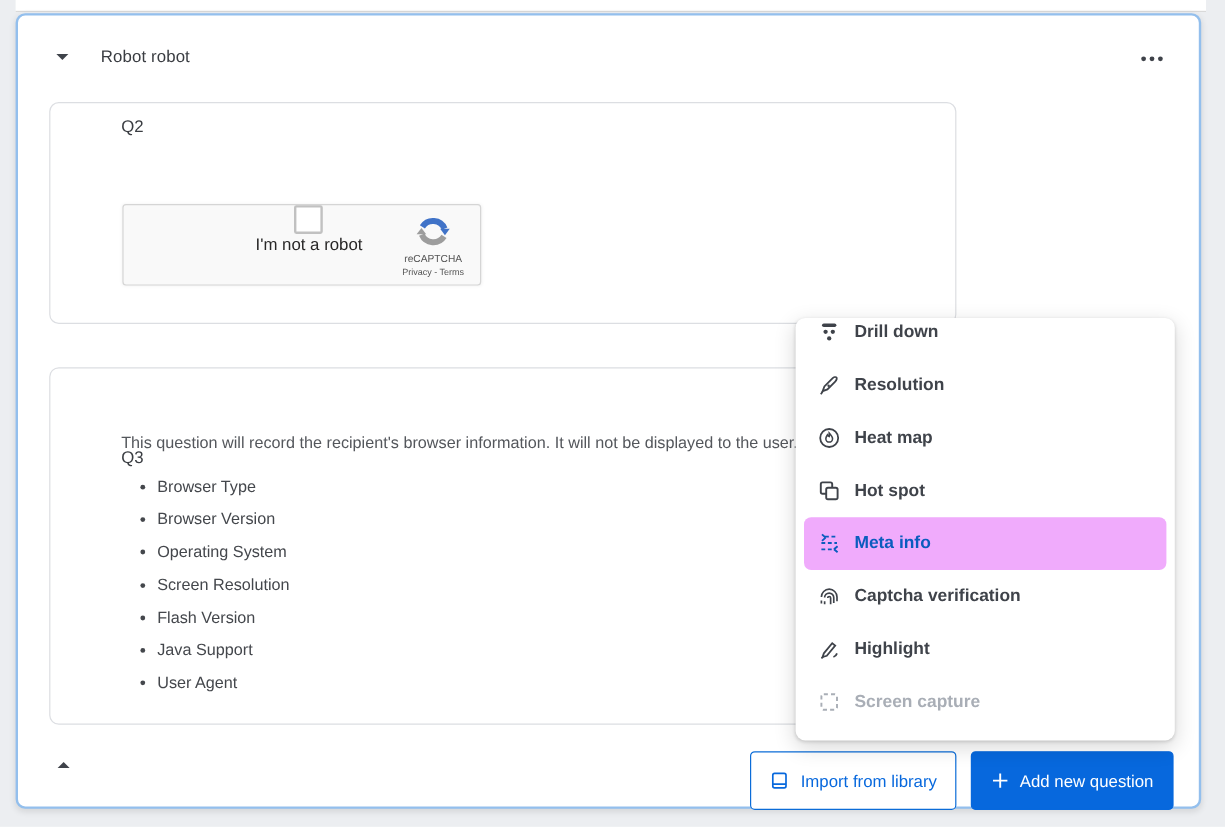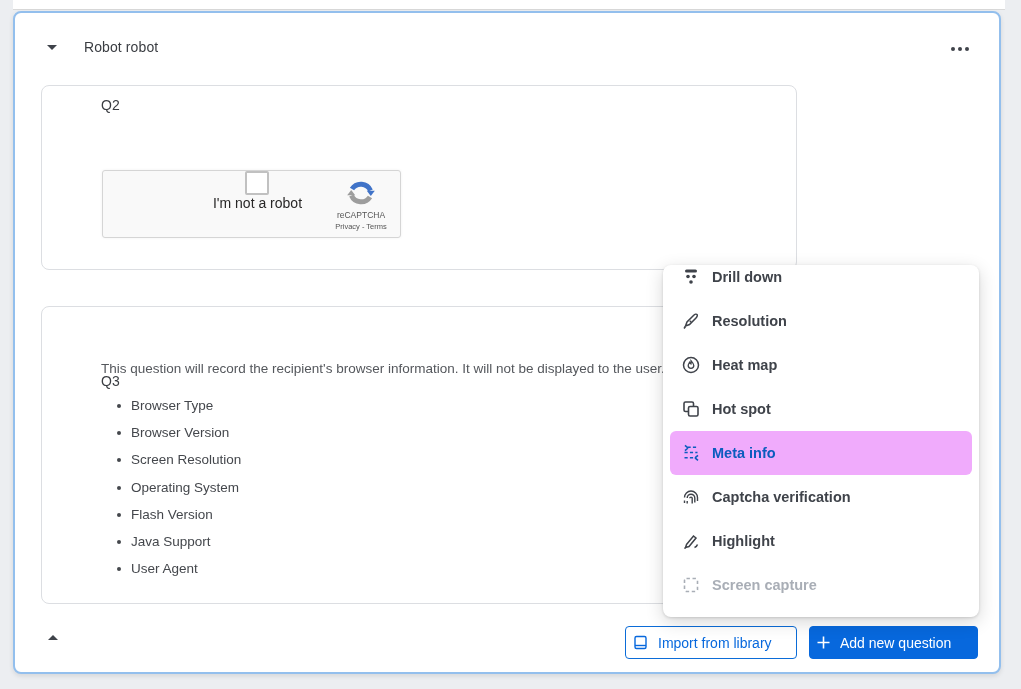--- a/index.html
+++ b/index.html
@@ -80,22 +80,22 @@
     display:flex;align-items:center;gap:11px;cursor:pointer;
     font-size:14.5px;color:#3f434a;font-weight:bold;
   }
   .menu-item .mi-icon{width:20px;height:20px;flex:0 0 20px;display:flex;align-items:center;justify-content:center;}
   .menu-item.selected{background:#f0abfc;color:#0b5cbe;}
   .menu-item.disabled{color:#a9aeb6;cursor:default;}
 
   
   .collapse-btn{position:absolute;left:30px;bottom:28px;width:16px;height:14px;display:flex;align-items:center;justify-content:center;cursor:pointer;}
   .btn{
-    position:absolute;top:613px;height:33px;border-radius:4px;box-sizing:border-box;
-    display:flex;align-items:center;gap:9px;
+    position:absolute;top:613px;height:49px;border-radius:4px;box-sizing:border-box;
+    display:flex;align-items:center;justify-content:center;gap:9px;
     font-size:14px;cursor:pointer;font-family:inherit;
   }
   .btn-outline{
     left:610px;width:172px;background:#fff;border:1px solid #0b6cd8;color:#0768dd;
   }
   .btn-primary{
     left:794px;width:169px;background:#0768dd;border:1px solid #0768dd;color:#fff;
   }
   svg{display:block;}
 </style>
@@ -140,22 +140,22 @@
         </div>
       </div>
     </div>
 
     <div class="q-card q3-card">
       <div class="q-label">Q3</div>
       <div class="q-desc">This question will record the recipient's browser information. It will not be displayed to the user.</div>
       <ul class="q-list">
         <li>Browser Type</li>
         <li>Browser Version</li>
+        <li>Operating System</li>
         <li>Screen Resolution</li>
-        <li>Operating System</li>
         <li>Flash Version</li>
         <li>Java Support</li>
         <li>User Agent</li>
       </ul>
     </div>
 
     <div class="type-menu">
       <ul>
         <li class="menu-item">
           <span class="mi-icon">

